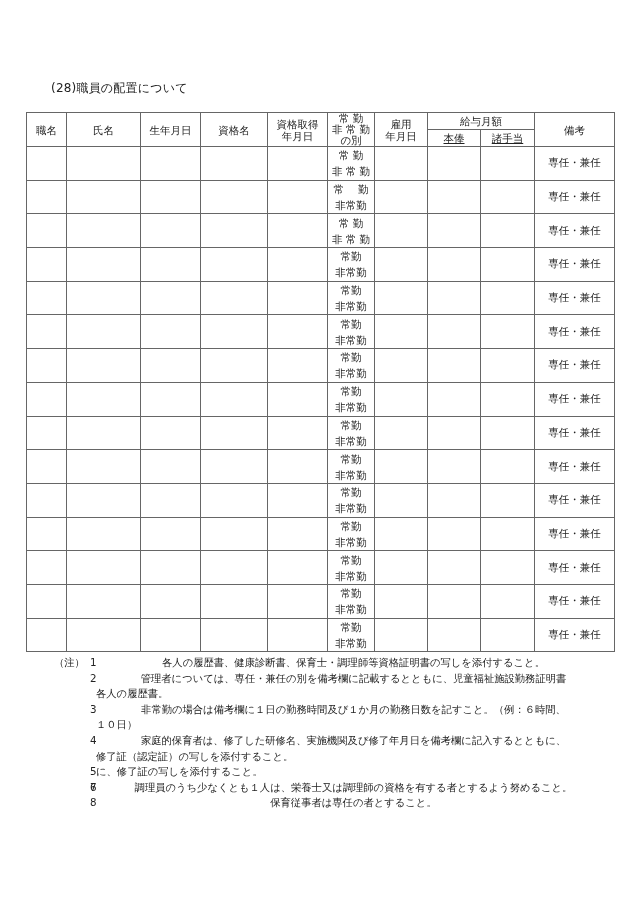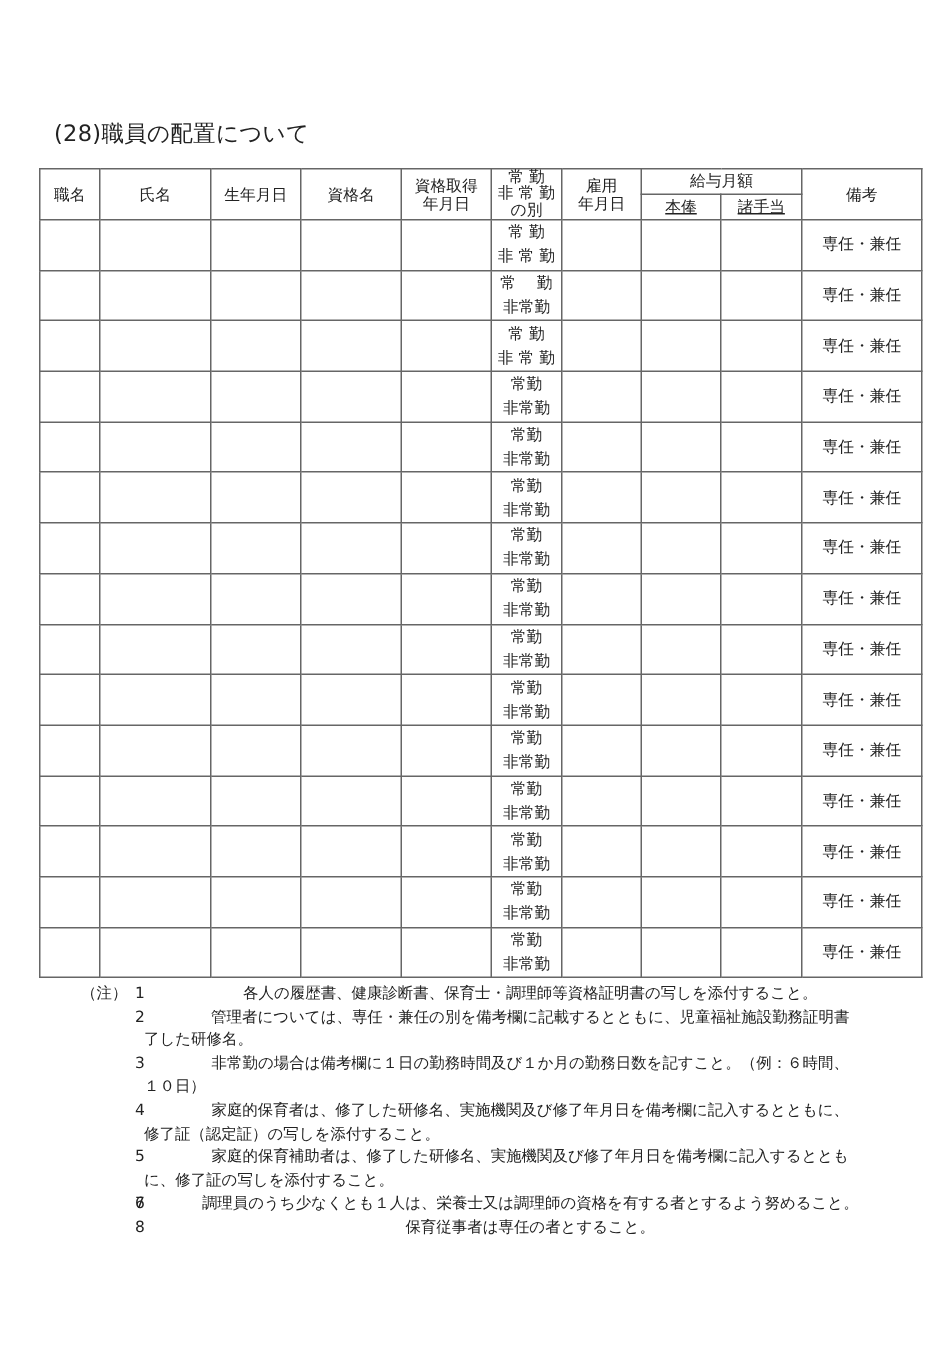--- a/index.html
+++ b/index.html
@@ -1,17 +1,17 @@
 <!DOCTYPE html>
 <html><head>
 <meta charset="utf-8">
 <style>
   html, body { margin:0; padding:0; background:#ffffff; }
   body { width:630px; height:903px; position:relative; font-family:"DejaVu Sans", sans-serif; color:#222; overflow:hidden; }
-  .title { position:absolute; left:36px; top:80px; font-size:15px; letter-spacing:0.2px; }
+  .title { position:absolute; left:51px; top:80px; font-size:12px; letter-spacing:0.2px; }
   table.staff { position:absolute; left:26px; top:112px; width:588px; border-collapse:collapse; table-layout:fixed; font-size:10.5px; }
   table.staff th, table.staff td { border:1px solid #666; padding:0; text-align:center; vertical-align:middle; font-weight:normal; }
   table.staff th { line-height:12px; }
   tr.hdr1 th { height:16px; }
   tr.hdr2 th { height:16px;text-decoration:underline; }
   tr.row td { height:32.7px; }
   td.kinmu { line-height:16px; vertical-align:middle; }
   td.biko { text-align:left; vertical-align:top; padding:4px 0 0 6px;margin-top:20px; }
   .notes { position:absolute; left:54px; top:655px; width:545px; font-size:10.3px; line-height:15.6px; }
   .note { position:relative; padding-left:38px; }
@@ -296,35 +296,34 @@
 
 <div class="notes" id="notes">
     <div class="note">
       <span class="lead">（注）</span>
       <span class="num">1</span>
       <span class="txt">各人の履歴書、健康診断書、保育士・調理師等資格証明書の写しを添付すること。</span>
     </div>
     <div class="note">
       <span class="num">2</span>
       <span class="txt">管理者については、専任・兼任の別を備考欄に記載するとともに、児童福祉施設勤務証明書</span>
-      <span class="cont" style="white-space:pre-line">了した研修名。</span>
+      <span class="cont" style="white-space:pre-line">各人の履歴書。</span>
     </div>
     <div class="note">
       <span class="num">3</span>
       <span class="txt">非常勤の場合は備考欄に１日の勤務時間及び１か月の勤務日数を記すこと。（例：６時間、</span>
       <span class="cont" style="white-space:pre-line">１０日）</span>
     </div>
     <div class="note">
       <span class="num">4</span>
       <span class="txt">家庭的保育者は、修了した研修名、実施機関及び修了年月日を備考欄に記入するとともに、</span>
       <span class="cont" style="white-space:pre-line">修了証（認定証）の写しを添付すること。</span>
     </div>
     <div class="note">
       <span class="num">5</span>
-      <span class="txt">家庭的保育補助者は、修了した研修名、実施機関及び修了年月日を備考欄に記入するととも</span>
       <span class="cont" style="white-space:pre-line">に、修了証の写しを添付すること。</span>
     </div>
     <div class="note">
       <span class="num">6</span>
     </div>
     <div class="note">
       <span class="num">7</span>
       <span class="txt">調理員のうち少なくとも１人は、栄養士又は調理師の資格を有する者とするよう努めること。</span>
     </div>
     <div class="note">

